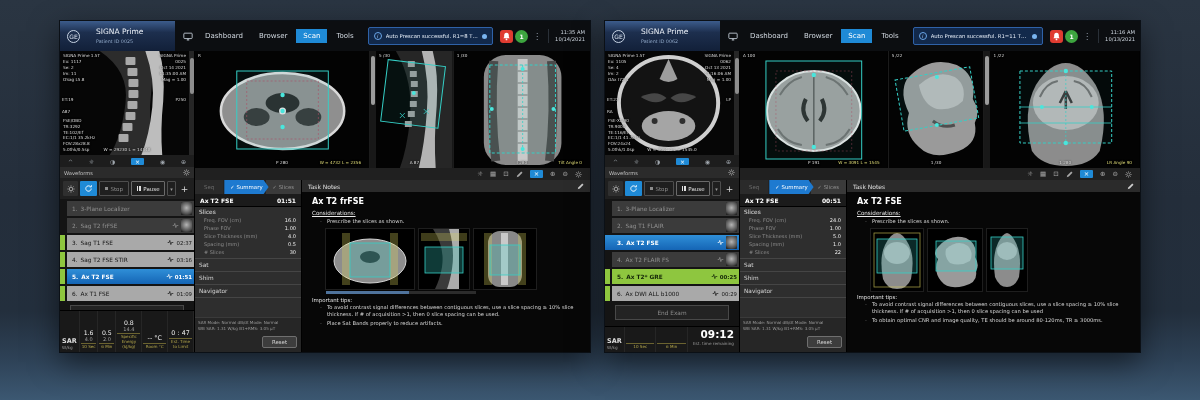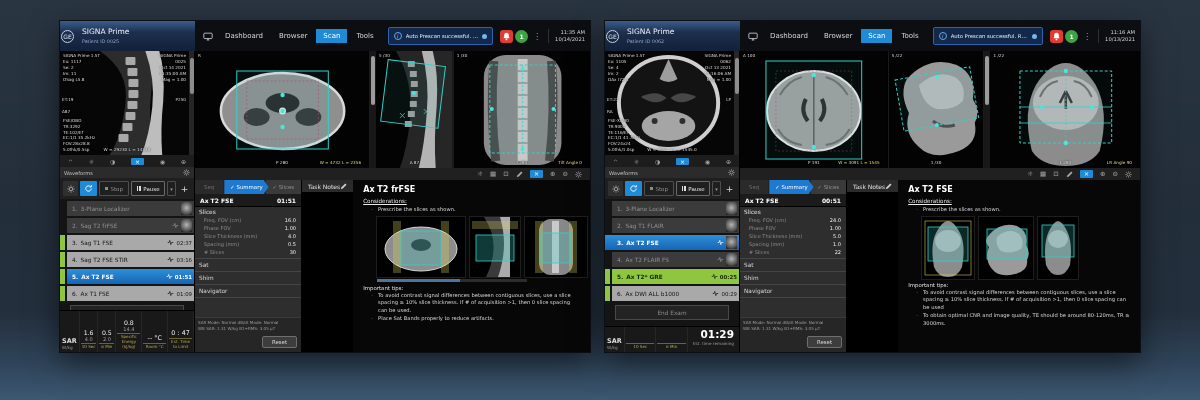--- a/index.html
+++ b/index.html
@@ -2,21 +2,21 @@
 <html><head>
 <meta charset="utf-8">
 <style>
 *{box-sizing:border-box;margin:0;padding:0}
 html,body{width:1200px;height:400px;overflow:hidden;font-family:"DejaVu Sans","Liberation Sans",sans-serif}
 body{position:relative;background:linear-gradient(180deg,#2a3542 0%,#242e3b 50%,#232f3d 78%,#2e4257 90%,#3c5872 100%)}
 .screen{position:absolute;top:21px;height:331px;background:#000;display:flex;flex-direction:column;box-shadow:0 10px 28px rgba(0,0,0,.55);outline:1px solid #0b1016}
 .s0{left:60px;width:530px}.s1{left:605px;width:535px}
 
 .topbar{height:30px;flex:none;display:flex}
-.brand{width:135px;flex:none;background:linear-gradient(180deg,#3c5c8c 0%,#1d2f4e 38%,#122039 100%);display:flex;align-items:center;gap:8px;padding:0 1px}
+.brand{width:115px;flex:none;background:linear-gradient(180deg,#3c5c8c 0%,#1d2f4e 38%,#122039 100%);display:flex;align-items:center;gap:16px;padding:0 7px}
 .logo{width:13px;height:13px;border:1px solid #c8d4e4;border-radius:50%;color:#dfe8f4;font-size:6px;display:flex;align-items:center;justify-content:center;flex:none}
 .brand-t{font-size:7.5px;color:#eef3fa;line-height:1.2}
 .brand-p{font-size:4.8px;color:#8fa7c6}
 .nav{flex:1;background:#0c0e11;display:flex;align-items:center;padding:0 5px;gap:2px;min-width:0}
 .mon{margin:0 3px;flex:none;display:flex}
 .nav-item{font-size:7px;color:#d2d9e1;padding:3px 7px;flex:none}
 .nav-item.active{background:#1f8ad6;color:#fff}
 .banner{flex:1;height:18px;margin:0 5px;background:#12294b;border:1px solid #2f62a8;border-radius:2px;display:flex;align-items:center;gap:4px;padding:0 5px;min-width:0}
 .info-i{width:8px;height:8px;border-radius:50%;border:1px solid #6aa6e8;color:#9cc4f2;font-size:5px;display:flex;align-items:center;justify-content:center;flex:none;font-style:italic}
 .banner-text{font-size:5.3px;color:#e6eef8;white-space:nowrap;overflow:hidden;text-overflow:ellipsis;flex:1}
@@ -98,21 +98,21 @@
 .psec{flex:none;border-bottom:1px solid #454545;padding-bottom:2px}
 .psec .st{padding:2px 4px 1px;font-size:5.8px;color:#e2e2e2}
 .prow{display:flex;justify-content:space-between;padding:1px 5px 1px 9px;font-size:5px}
 .prow .k{color:#8d8d8d}
 .prow .v{color:#efefef}
 .pother{flex:none;padding:3px 4px;font-size:5.8px;color:#d5d5d5;border-bottom:1px solid #454545}
 .pfoot{margin-top:auto;padding:2px 3px;font-size:4.1px;color:#9a9a9a;line-height:1.45;background:#262626;border-top:1px solid #3a3a3a;white-space:pre-line;flex:none}
 .resetrow{flex:none;display:flex;justify-content:flex-end;padding:2px 4px 4px;background:#262626}
 .reset{border:1px solid #6f6f6f;background:#3d3d3d;color:#d8d8d8;font-size:5.4px;padding:2px 9px;border-radius:2px}
 
-.tnotes{flex:1;display:flex;flex-direction:row;min-width:0}
+.tnotes{flex:1;display:flex;flex-direction:column;min-width:0}
 .tnh{height:12px;flex:none;background:#2b2b2b;display:flex;align-items:center;justify-content:space-between;padding:0 6px;font-size:6px;color:#e0e0e0}
 .tnb{flex:1;background:#070707;padding:4px 10px 2px;color:#ddd;overflow:hidden}
 .tnt{font-size:8px;font-weight:bold;color:#fff;margin:1px 0 4px}
 .tnl{font-size:5.6px;text-decoration:underline;margin-bottom:2px;color:#eaeaea}
 .bullet{display:flex;gap:5px;font-size:5.2px;color:#d8d8d8;margin:1px 0 1px 8px;line-height:1.45}
 .bullet::before{content:"-";color:#9a9a9a;flex:none}
 .thumbs{display:flex;gap:5px;margin:3px 0 2px 14px;align-items:flex-end}
 .thumb{position:relative;background:#000;outline:1px solid #1e1e1e;flex:none}
 .hsb{height:3px;background:#2c2c2c;margin:2px 0 3px 14px;position:relative;width:150px}
 .hsb .th{position:absolute;left:0;top:0;bottom:0;width:55%;background:#4f739c}
@@ -704,21 +704,21 @@
           <span class="n">SAR</span>
           <span class="u">W/kg</span>
         </div>
         <div class="sarcol" style="flex:.7">
             <span class="lb">10 Sec</span>
           </div>
         <div class="sarcol" style="flex:.7">
             <span class="lb">6 Min</span>
           </div>
         <div class="timer">
-          <div class="tv">01:29</div>
+          <div class="tv">09:12</div>
           <div class="tlb">Est. time remaining</div>
         </div>
       </div>
     </div>
     <div class="main">
       <div class="vps">
         <div class="vp" style="flex:1.48">
           <svg class="fill" viewBox="0 0 148 117" preserveAspectRatio="none">
             <rect width="148" height="117" fill="#030303"></rect>
             <ellipse cx="74" cy="60" rx="47" ry="40" fill="#9f9f9f" stroke="#e2e2e2" stroke-width="2"></ellipse>

